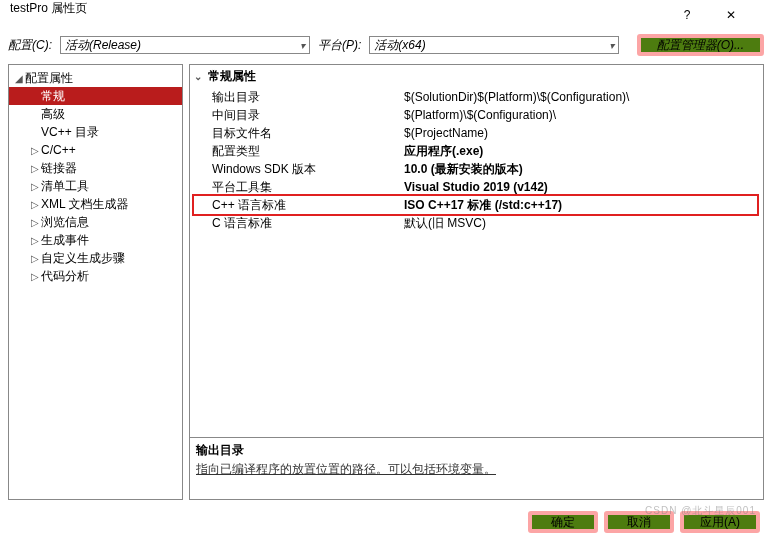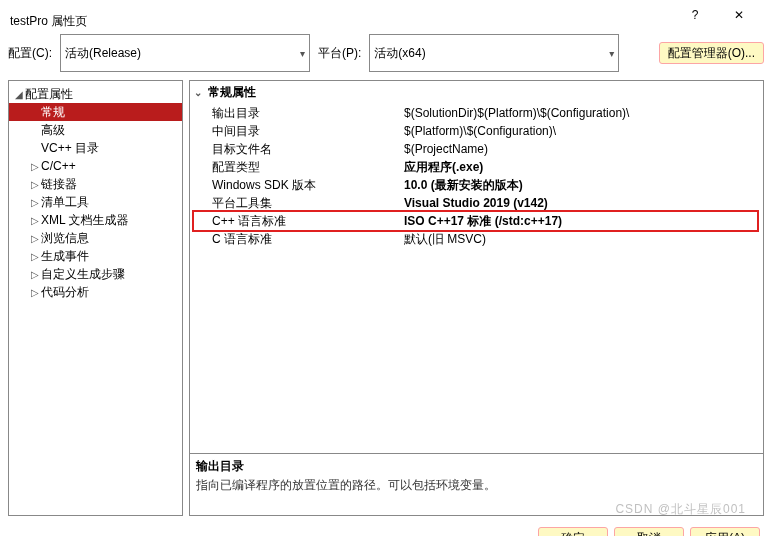--- a/index.html
+++ b/index.html
@@ -1,48 +1,48 @@
 <!DOCTYPE html>
 <html><head>
 <meta charset="utf-8">
 <style>
 * { box-sizing: border-box; font-family: "Microsoft YaHei", "Segoe UI", sans-serif; font-size: 12px; }
 body { margin: 0; background: #fff; color: #000; width: 772px; height: 536px; overflow: hidden; position: relative; }
-.titlebar { display: flex; align-items: flex-end; height: 30px; padding: 0 11px 0 10px; }
+.titlebar { display: flex; align-items: flex-start; height: 30px; padding: 0 19px 0 10px; }
 .titlebar .title { flex: 1; color: #000; }
 .titlebar .winbtn { width: 44px; height: 30px; display: flex; align-items: center; justify-content: center; color: #000; }
-.toolbar { display: flex; align-items: center; padding: 4px 8px 8px 8px; gap: 8px; }
+.toolbar { display: flex; align-items: center; padding: 4px 8px 8px 8px; gap: 8px; font-style: italic; }
 .toolbar label { white-space: nowrap; }
-.combo { border: 1px solid #888; height: 38px; display: flex; align-items: center; padding: 0 4px; background: #fff; position: relative; }
+.combo { border: 1px solid #888; height: 18px; display: flex; align-items: center; padding: 0 4px; background: #fff; position: relative; }
 .combo .val { flex: 1; overflow: hidden; text-overflow: ellipsis; white-space: nowrap; }
 .combo .arrow { font-size: 10px; color: #555; margin-left: 4px; }
 .cfg { width: 250px; }
 .plat { width: 250px; }
-.btn { border: 1px solid #fca5a5; border-radius: 3px; padding: 2px 8px; background: #fef9c3; height: 22px; display: inline-flex; align-items: center; }
+.btn { border: 4px solid #fca5a5; border-radius: 3px; padding: 2px 16px; background: #4d7c0f; height: 22px; display: inline-flex; align-items: center; }
 .main { display: flex; padding: 0 8px; height: 436px; gap: 6px; }
 .tree { width: 175px; border: 1px solid #888; overflow: auto; padding-top: 4px; }
 .tree-item { display: flex; align-items: center; height: 18px; padding-left: 6px; cursor: default; }
 .tree-item.lvl1 { padding-left: 22px; }
 .tree-item .caret { width: 10px; font-size: 10px; color: #555; display: inline-block; }
 .tree-item.selected { background: #b91c1c; color: #fff; }
 .right { flex: 1; border: 1px solid #888; display: flex; flex-direction: column; }
 .props { flex: 1; overflow: hidden; }
 .group-hdr { display: flex; align-items: center; padding: 3px 4px; font-weight: bold; }
 .group-hdr .caret { width: 14px; font-size: 10px; color: #555; }
 .prop-row { display: flex; align-items: center; height: 18px; }
 .prop-row .name { width: 210px; padding-left: 22px; overflow: hidden; white-space: nowrap; }
 .prop-row .value { flex: 1; padding-left: 4px; overflow: hidden; white-space: nowrap; }
 .prop-row .value.bold { font-weight: bold; }
 .highlight-box { position: absolute; border: 2px solid #e02020; pointer-events: none; }
 .desc { border-top: 1px solid #888; padding: 4px 6px; height: 62px; }
 .desc .hdr { font-weight: bold; margin-bottom: 2px; }
-.desc .body { color: #333; }
+.desc .body { color: #333; text-decoration: underline; }
 .footer { display: flex; justify-content: flex-end; align-items: center; height: 44px; padding: 0 12px; gap: 6px; position: relative; }
 .footer .btn { min-width: 70px; justify-content: center; border-radius: 3px; }
-.watermark { position: absolute; right: 26px; bottom: 18px; color: rgba(130,130,130,0.5); font-size: 12px; pointer-events: none; letter-spacing: 1px; }
+.watermark { position: absolute; right: 16px; bottom: 18px; color: rgba(130,130,130,0.5); font-size: 10px; pointer-events: none; letter-spacing: 1px; }
 </style>
 </head>
 <body>
 
 <div class="titlebar">
   <span class="title">testPro 属性页</span>
   <div class="winbtn">?</div>
   <div class="winbtn">✕</div>
 </div>
 

